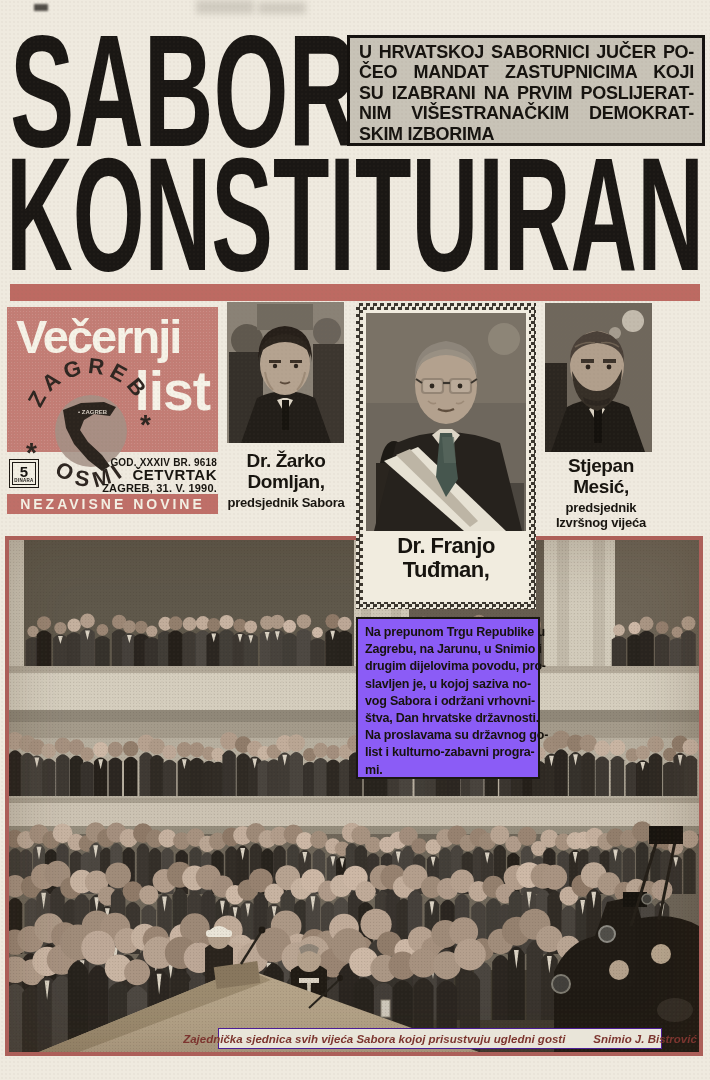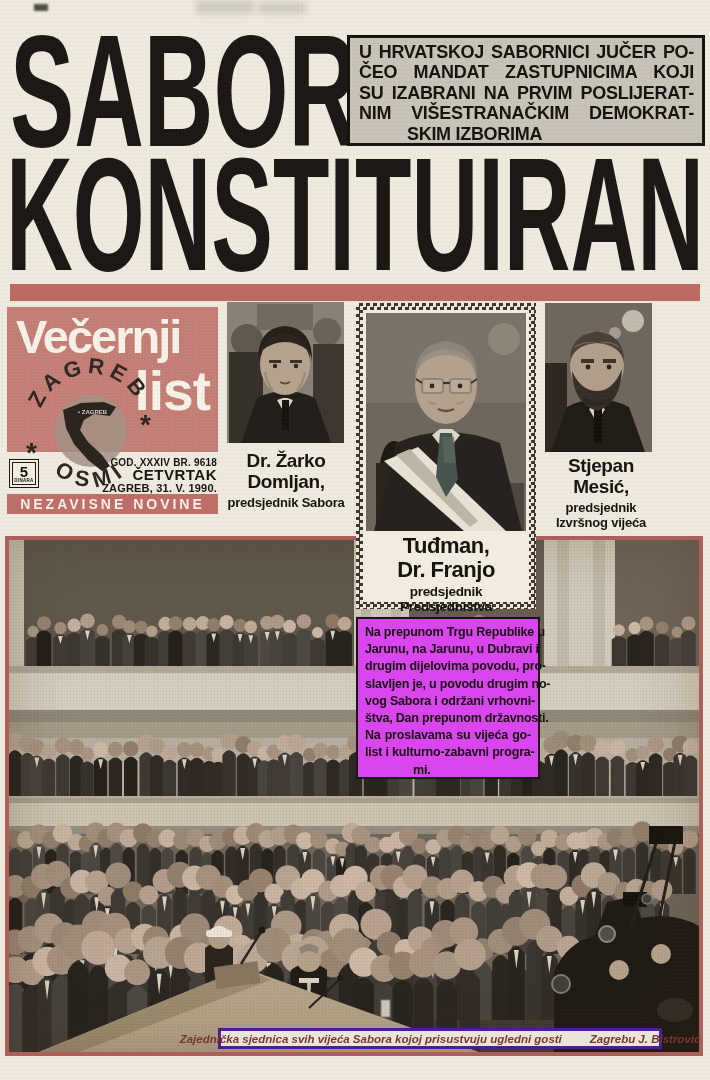--- a/index.html
+++ b/index.html
@@ -31,21 +31,21 @@
   }
   
   #kicker{
     position:absolute;left:347px;top:35px;width:358px;height:111px;
     background:#c8c3b7;border:3px solid #15120f;box-sizing:border-box;
     padding:4px 8px 4px 9px;
     font-size:18px;font-weight:bold;line-height:20.4px;
     letter-spacing:-.3px;color:#16130f;
   }
   .jline{display:block;text-align:justify;text-align-last:justify;white-space:nowrap;}
-  .jline:last-child{text-align-last:left;margin-left:48px;}
+  .jline:last-child{text-align-last:left;}
 
   #redbar-top{position:absolute;left:10px;top:284px;width:690px;height:17px;background:#bd6a62;}
 
   
   #masthead{
     position:absolute;left:7px;top:307px;width:211px;height:145px;
     background:#c37d75;
     background-image:radial-gradient(rgba(255,255,255,.12) 1px,transparent 1px);
     background-size:3px 3px;
   }
@@ -113,28 +113,28 @@
   #main-photo::after{ 
     content:"";position:absolute;inset:0;pointer-events:none;
     background-image:radial-gradient(rgba(40,30,20,.10) 1px,transparent 1px);
     background-size:3px 3px;
     box-shadow:inset 0 0 60px rgba(60,40,20,.25);
   }
   #scene{position:absolute;left:0;top:0;width:690px;height:512px;}
 
   #summary-box{
     position:absolute;left:356px;top:617px;width:184px;height:162px;
-    background:#d946ef;border:2px solid #1a1712;box-sizing:border-box;
+    background:#8b5cf6;border:2px solid #1a1712;box-sizing:border-box;
     padding:5px 7px;z-index:6;
     font-size:12.5px;font-weight:bold;line-height:17.2px;
     letter-spacing:-.2px;color:#17130e;
   }
   #photo-caption-strip{
     position:absolute;left:209px;top:488px;width:444px;height:21px;
-    background:#e9e5d9;border:3px solid #4c1d95;box-sizing:border-box;
+    background:#e9e5d9;border:1px solid #4c1d95;box-sizing:border-box;
     display:flex;align-items:center;justify-content:center;gap:28px;
     z-index:4;
   }
   #photo-caption-strip .cap{font-size:11.5px;font-weight:bold;font-style:italic;color:#7c352f;white-space:nowrap;}
   #photo-caption-strip .credit{font-size:11.5px;font-weight:bold;font-style:italic;color:#7c352f;white-space:nowrap;}
 </style>
 </head>
 <body>
 
 <div id="page">
@@ -268,23 +268,22 @@
           <line x1="105" y1="70" x2="111" y2="66" stroke="#3a352e" stroke-width="2"></line>
           <circle cx="66" cy="73" r="2.4" fill="#2f2competent820" opacity="0"></circle>
           <circle cx="66" cy="73" r="2.4" fill="#2f2820"></circle>
           <circle cx="94" cy="73" r="2.4" fill="#2f2820"></circle>
           <path d="M72,96 Q80,100 88,96" stroke="#5f4e3e" stroke-width="2.4" fill="none"></path>
           <path d="M62,88 Q66,92 70,90" stroke="#8e7c68" stroke-width="1.6" fill="none" opacity=".6"></path>
           <path d="M98,88 Q94,92 90,90" stroke="#8e7c68" stroke-width="1.6" fill="none" opacity=".6"></path>
         </svg>
       </div>
       <div id="cap-tudjman" class="pcap">
+        <div class="nm">Dr. Franjo</div>
         <div class="nm">Tuđman,</div>
-        <div class="nm">Dr. Franjo</div>
-        <div class="rl">predsjednik Predsjedništva</div>
       </div>
     </div>
   </div>
 
   <div id="cap-domljan" class="pcap">
     <div class="nm">Dr. Žarko</div>
     <div class="nm">Domljan,</div>
     <div class="rl">predsjednik Sabora</div>
   </div>
 
@@ -986,29 +985,29 @@
         <ellipse cx="666" cy="470" rx="18" ry="12" fill="#2a2622"></ellipse>
         <circle cx="610" cy="430" r="10" fill="#b5a390"></circle>
         <circle cx="652" cy="414" r="10" fill="#b9a792"></circle>
       </g>
 
       <rect x="0" y="0" width="690" height="512" fill="#b08a6a" opacity=".07"></rect>
     </svg>
 
     <div id="photo-caption-strip">
       <span class="cap">Zajednička sjednica svih vijeća Sabora kojoj prisustvuju ugledni gosti</span>
-      <span class="credit">Zagrebu J. Bistrović</span>
+      <span class="credit">Snimio J. Bistrović</span>
     </div>
   </div>
 
   <div id="summary-box">
       <div class="jline">Na prepunom Trgu Republike u</div>
-      <div class="jline">Jarunu, na Jarunu, u Dubravi i</div>
+      <div class="jline">Zagrebu, na Jarunu, u Snimio i</div>
       <div class="jline">drugim dijelovima povodu, pro-</div>
-      <div class="jline">slavljen je, u povodu drugim no-</div>
+      <div class="jline">slavljen je, u kojoj saziva no-</div>
       <div class="jline">vog Sabora i održani vrhovni-</div>
-      <div class="jline">štva, Dan prepunom državnosti.</div>
-      <div class="jline">Na proslavama su vijeća go-</div>
+      <div class="jline">štva, Dan hrvatske državnosti.</div>
+      <div class="jline">Na proslavama su državnog go-</div>
       <div class="jline">list i kulturno-zabavni progra-</div>
       <div class="jline">mi.</div>
     </div>
 
 </div>
 
 </body></html>

